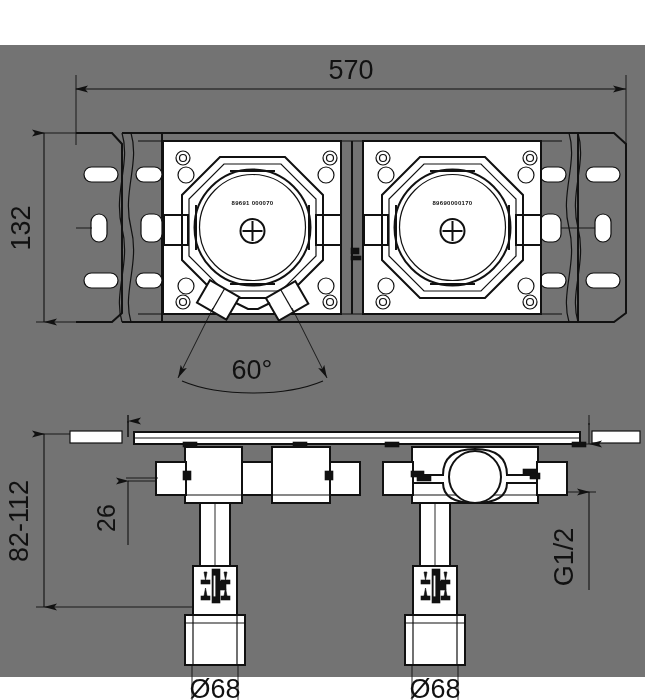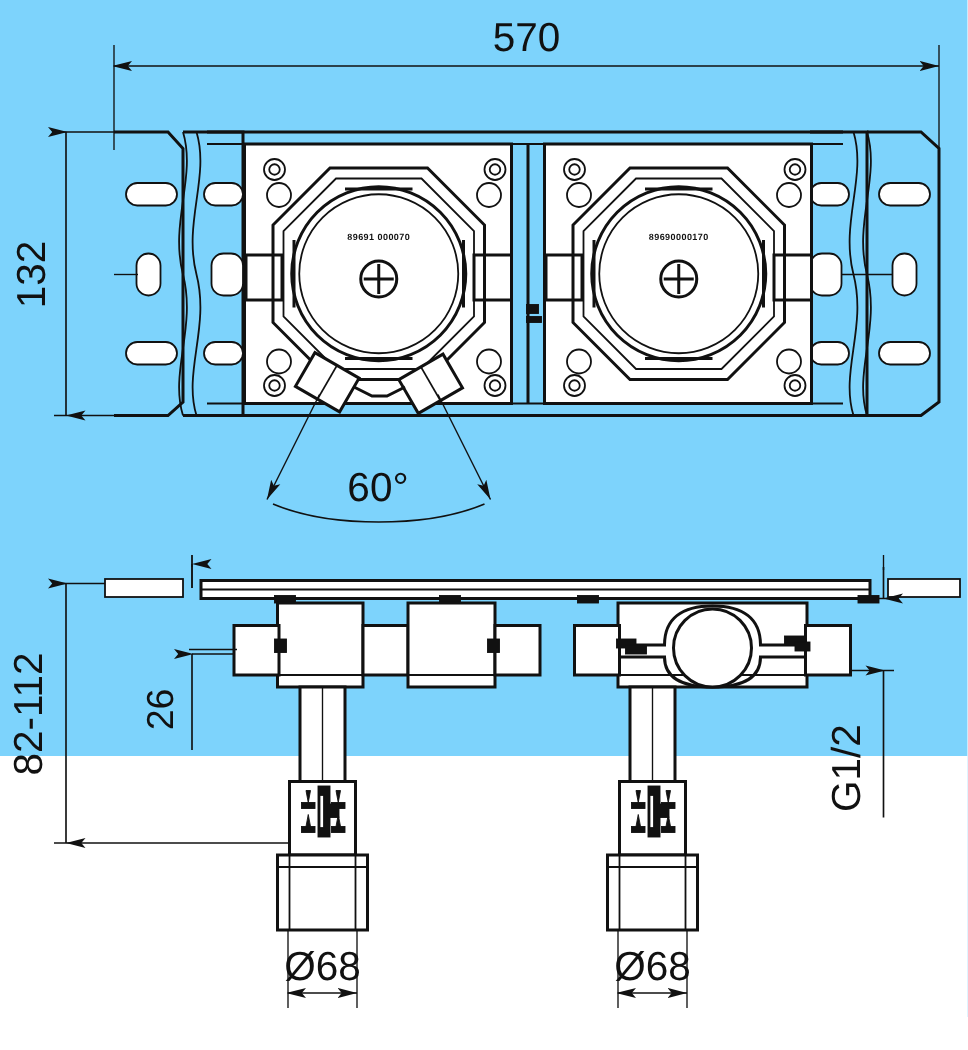--- a/index.html
+++ b/index.html
@@ -1,18 +1,18 @@
 <!DOCTYPE html>
 <html><head>
 <meta charset="utf-8">
 <style>
   html,body{margin:0;padding:0;background:#ffffff;}
   body{width:645px;height:700px;overflow:hidden;
        font-family:"Liberation Sans","DejaVu Sans",sans-serif;}
-  #stage{position:relative;width:645px;height:504px;background:#7dd3fc;}
+  #stage{position:relative;width:645px;height:632px;background:#737373;margin-top:45px;}
   svg{display:block;}
   .dimtext{font-family:"Liberation Sans","DejaVu Sans",sans-serif;
            font-size:27px;font-weight:400;fill:#111;letter-spacing:0px;}
   .dimtext-sm{font-family:"Liberation Sans","DejaVu Sans",sans-serif;
            font-size:25px;font-weight:400;fill:#111;}
   .partnum{font-family:"Liberation Sans","DejaVu Sans",sans-serif;
            font-size:6px;font-weight:700;fill:#111;letter-spacing:0.3px;}
   .ln{fill:none;stroke:#111;stroke-width:1.2;}
   .ln-th{fill:none;stroke:#111;stroke-width:2.0;}
   .ln-thin{fill:none;stroke:#111;stroke-width:0.9;}

